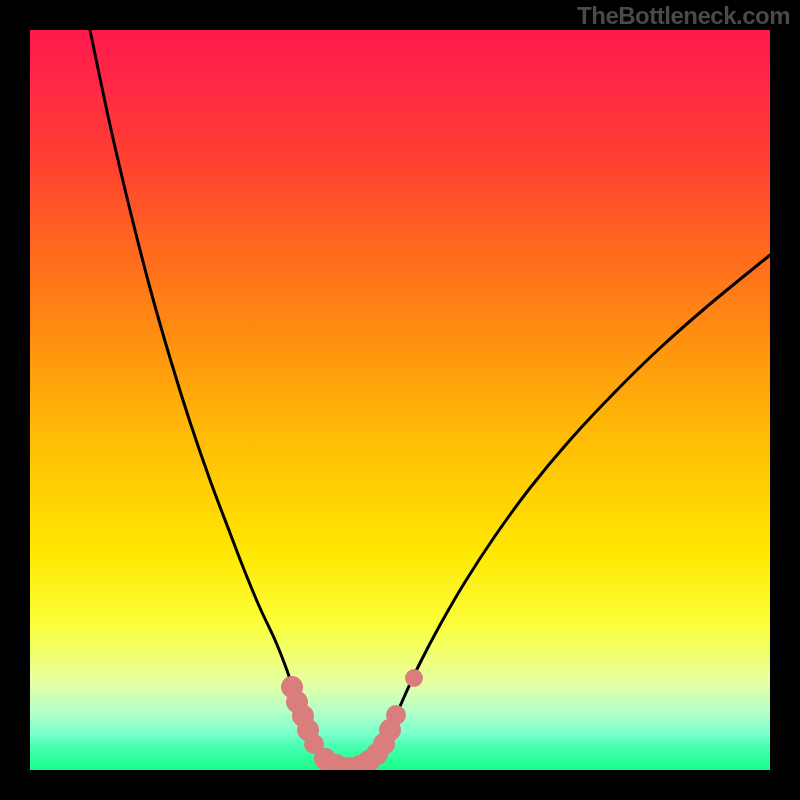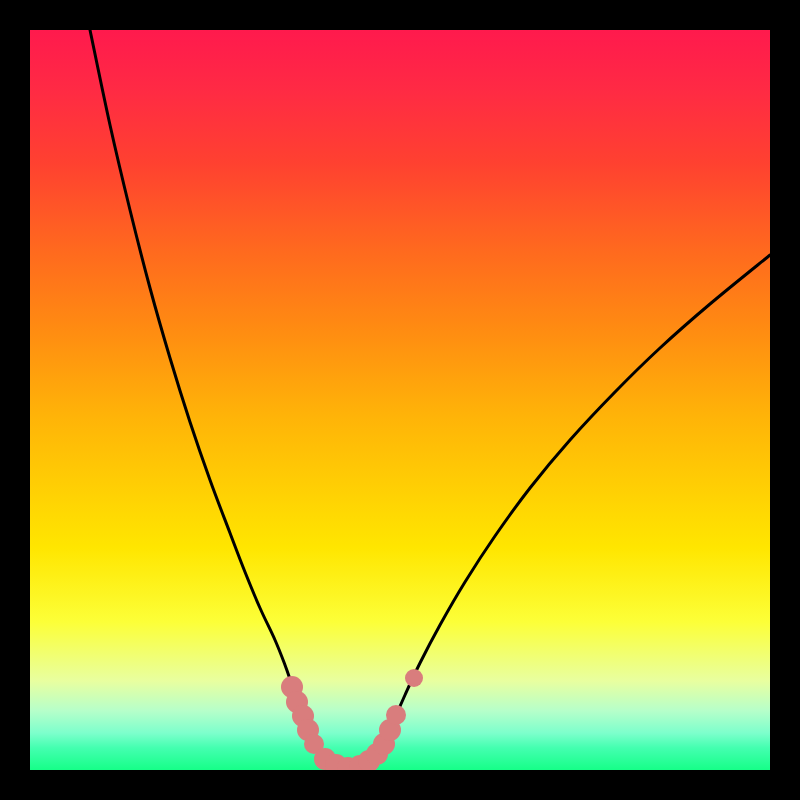--- a/index.html
+++ b/index.html
@@ -57,20 +57,21 @@
     left: 0; top: 0;
     width: 740px;
     height: 740px;
     overflow: visible;
   }
 </style>
 </head>
 <body>
 
 <div class="frame">
+  <div class="watermark">TheBottleneck.com</div>
   <div class="plot-area">
     <svg class="curve" viewBox="0 0 740 740">
       <g id="curves">
           <path d="M 60 0 C 63.6 17.099999999999998, 72.8 62.6, 80 95 C 87.2 127.4, 92.8 150.66, 100 180 C 107.2 209.34, 112.8 231.36, 120 258 C 127.2 284.64, 132.8 303.88, 140 328 C 147.2 352.12, 152.8 370.04, 160 392 C 167.2 413.96, 172.8 430.02, 180 450 C 187.2 469.98, 193.7 486.44, 200 503 C 206.3 519.56, 209.6 528.5, 215 542 C 220.4 555.5, 224.6 565.76, 230 578 C 235.4 590.24, 240.5 599.74, 245 610 C 249.5 620.26, 251.94 626.9, 255 635 C 258.06 643.1, 259.66 648.34, 262 655 C 264.34 661.66, 266.02 666.42, 268 672 C 269.98 677.58, 271.38 681.32, 273 686 C 274.62 690.68, 275.74 694.22, 277 698 C 278.26 701.78, 278.56 703.4, 280 707 C 281.44 710.6, 282.66 714.22, 285 718 C 287.34 721.78, 289.76 724.94, 293 728 C 296.24 731.06, 299.04 733.2, 303 735 C 306.96 736.8, 312.84 737.46, 315 738" fill="none" stroke="#000000" stroke-width="3" stroke-linecap="round"></path>
           <path d="M 315 738 C 318.6 737.28, 329.6 735.8, 335 734 C 340.4 732.2, 341.94 730.88, 345 728 C 348.06 725.12, 349.66 722.14, 352 718 C 354.34 713.86, 355.66 710.4, 358 705 C 360.34 699.6, 361.94 695.2, 365 688 C 368.06 680.8, 370.5 674.9, 375 665 C 379.5 655.1, 383.7 645.6, 390 633 C 396.3 620.4, 401.9 609.58, 410 595 C 418.1 580.42, 425.1 568.02, 435 552 C 444.9 535.98, 453.3 522.92, 465 506 C 476.7 489.08, 486.5 475.28, 500 458 C 513.5 440.72, 524.7 427.28, 540 410 C 555.3 392.72, 568.8 378.56, 585 362 C 601.2 345.44, 612.9 333.84, 630 318 C 647.1 302.16, 660.2 290.74, 680 274 C 699.8 257.26, 729.2 233.82, 740 225" fill="none" stroke="#000000" stroke-width="3" stroke-linecap="round"></path>
         </g>
       <g id="markers">
           <circle cx="262" cy="657" r="11" fill="#d97d7d"></circle>
           <circle cx="267" cy="672" r="11" fill="#d97d7d"></circle>
           <circle cx="273" cy="686" r="11" fill="#d97d7d"></circle>

